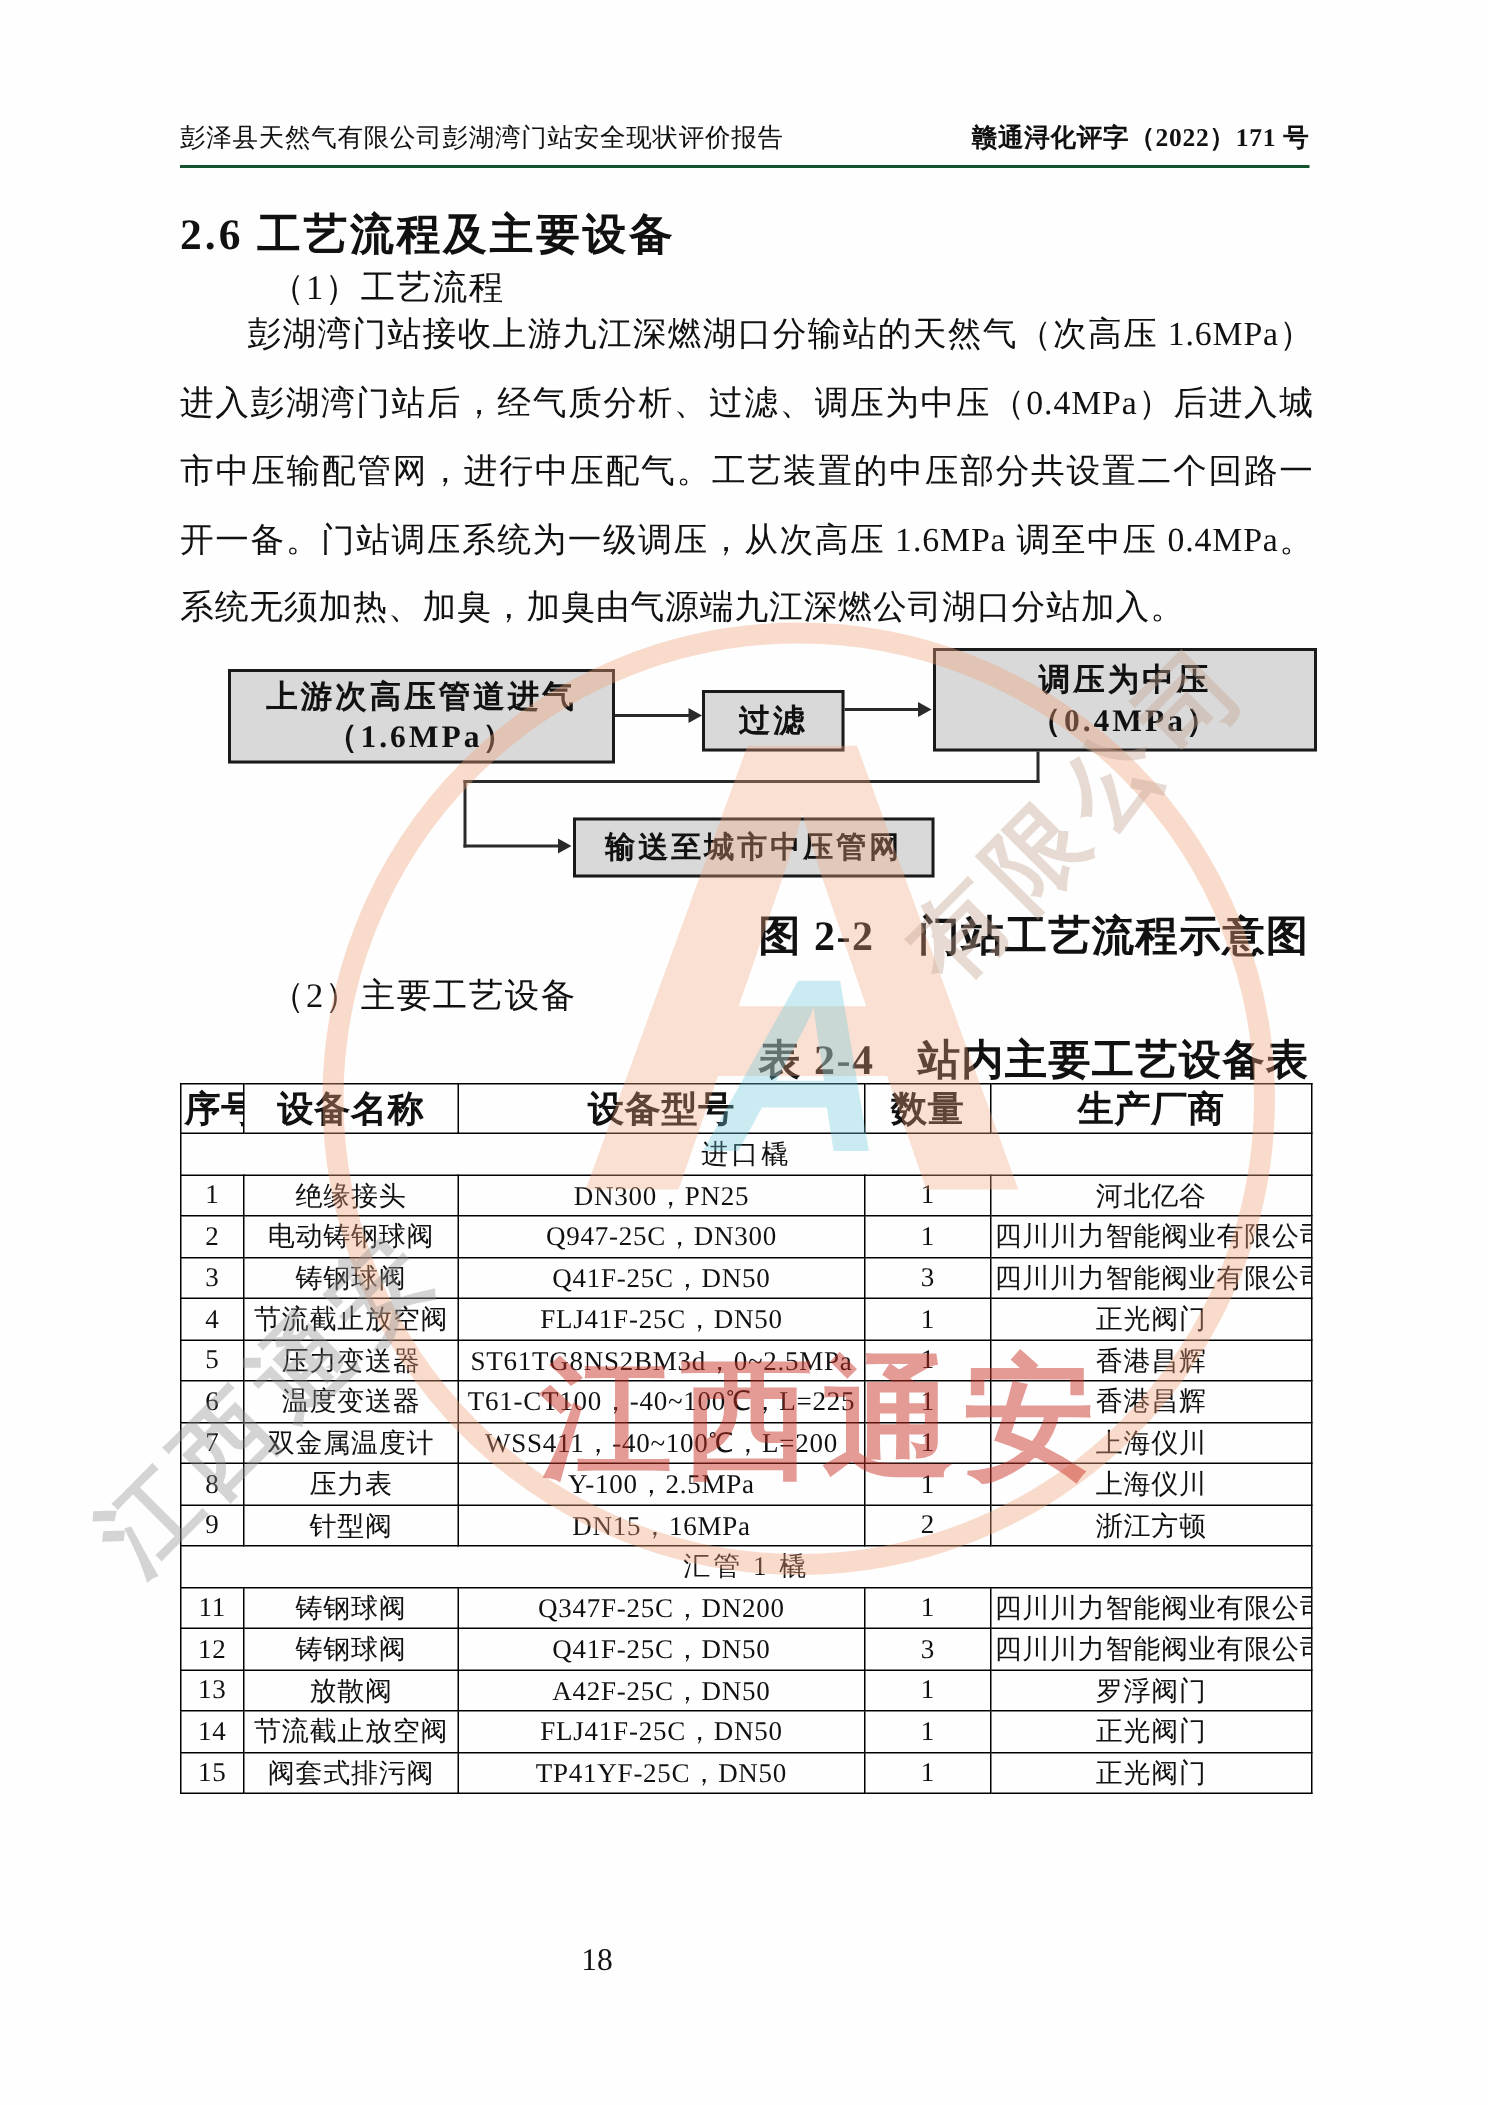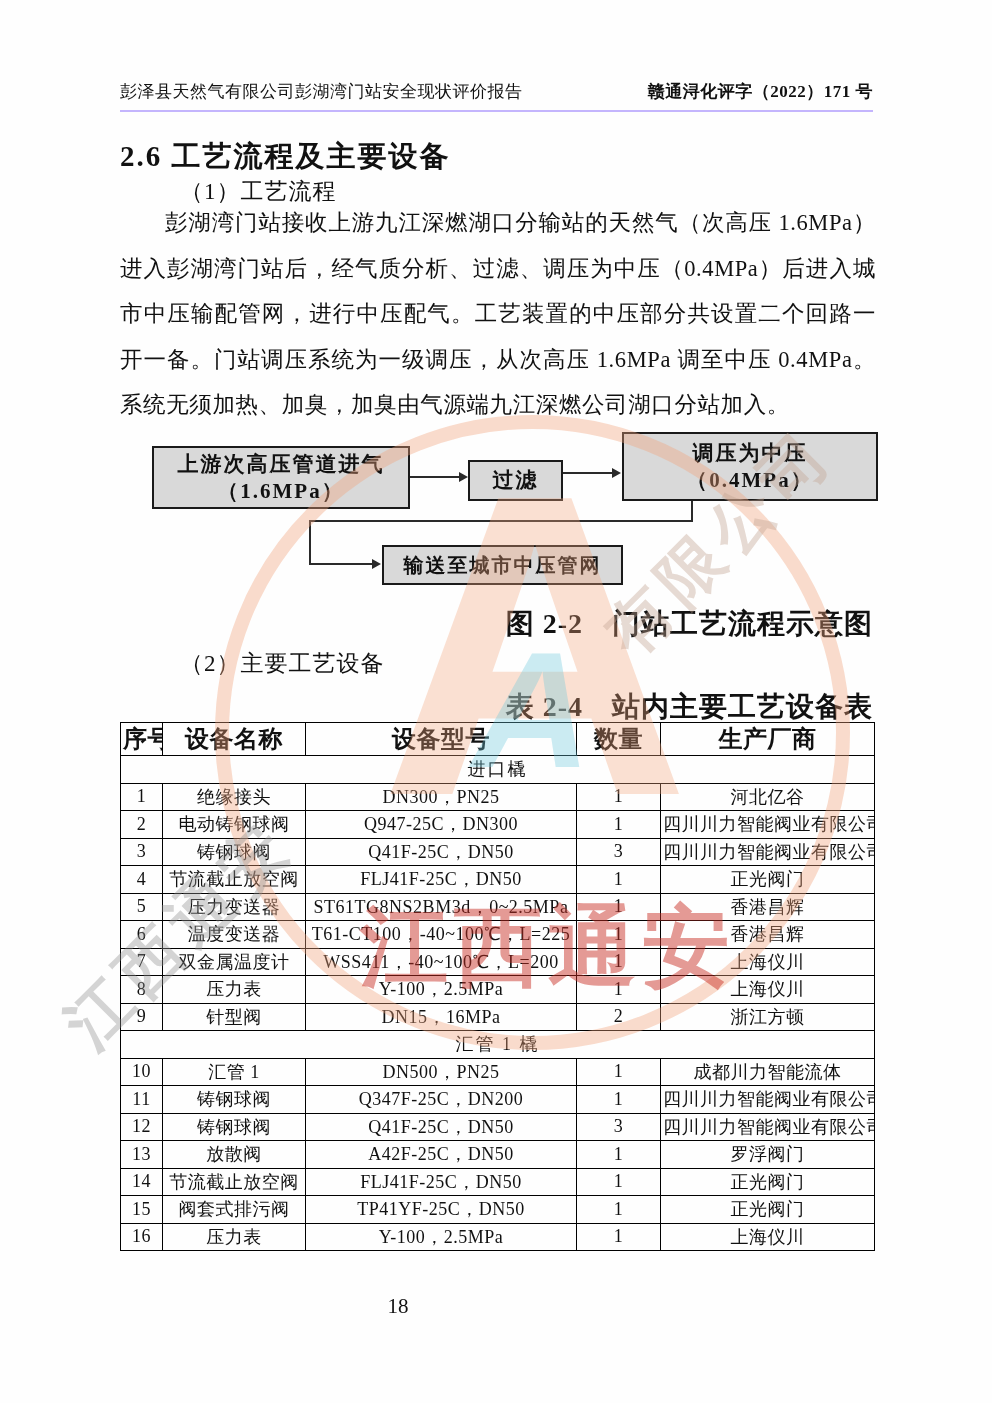--- a/index.html
+++ b/index.html
@@ -10,21 +10,21 @@
     font-family:"Liberation Serif",serif;
     color:#111;
     overflow:hidden;
     margin:0 auto;
   }
   
   .doc-header{
     position:absolute;left:120px;top:80px;width:753px;
     display:flex;justify-content:space-between;align-items:flex-end;
     font-size:17px;letter-spacing:.5px;
-    border-bottom:2px solid #c4b5fd;padding-bottom:7px;
+    border-bottom:2px solid #14532d;padding-bottom:7px;
   }
   .doc-header .right{font-weight:bold;}
   
   .h1{
     position:absolute;left:120px;top:124px;width:753px;
     font-size:29px;font-weight:bold;letter-spacing:2px;margin-top:13px;
   }
   .sub{
     position:absolute;left:120px;width:753px;
     font-size:23px;letter-spacing:1px;text-indent:60px;
@@ -236,27 +236,20 @@
           <td>9</td>
           <td>针型阀</td>
           <td>DN15，16MPa</td>
           <td>2</td>
           <td>浙江方顿</td>
         </tr>
         <tr>
           <td colspan="5" class="section-cell">汇管 1 橇</td>
         </tr>
         <tr>
-          <td>10</td>
-          <td>汇管 1</td>
-          <td>DN500，PN25</td>
-          <td>1</td>
-          <td>成都川力智能流体</td>
-        </tr>
-        <tr>
           <td>11</td>
           <td>铸钢球阀</td>
           <td>Q347F-25C，DN200</td>
           <td>1</td>
           <td>四川川力智能阀业有限公司</td>
         </tr>
         <tr>
           <td>12</td>
           <td>铸钢球阀</td>
           <td>Q41F-25C，DN50</td>
@@ -276,27 +269,20 @@
           <td>FLJ41F-25C，DN50</td>
           <td>1</td>
           <td>正光阀门</td>
         </tr>
         <tr>
           <td>15</td>
           <td>阀套式排污阀</td>
           <td>TP41YF-25C，DN50</td>
           <td>1</td>
           <td>正光阀门</td>
-        </tr>
-        <tr>
-          <td>16</td>
-          <td>压力表</td>
-          <td>Y-100，2.5MPa</td>
-          <td>1</td>
-          <td>上海仪川</td>
         </tr>
       </tbody>
   </table>
 
   <div class="pagenum">18</div>
 
   <div class="wm">
     <div class="stamp-circle"></div>
     <div class="stamp-letter">A</div>
     <div class="cyan-letters">A</div>

